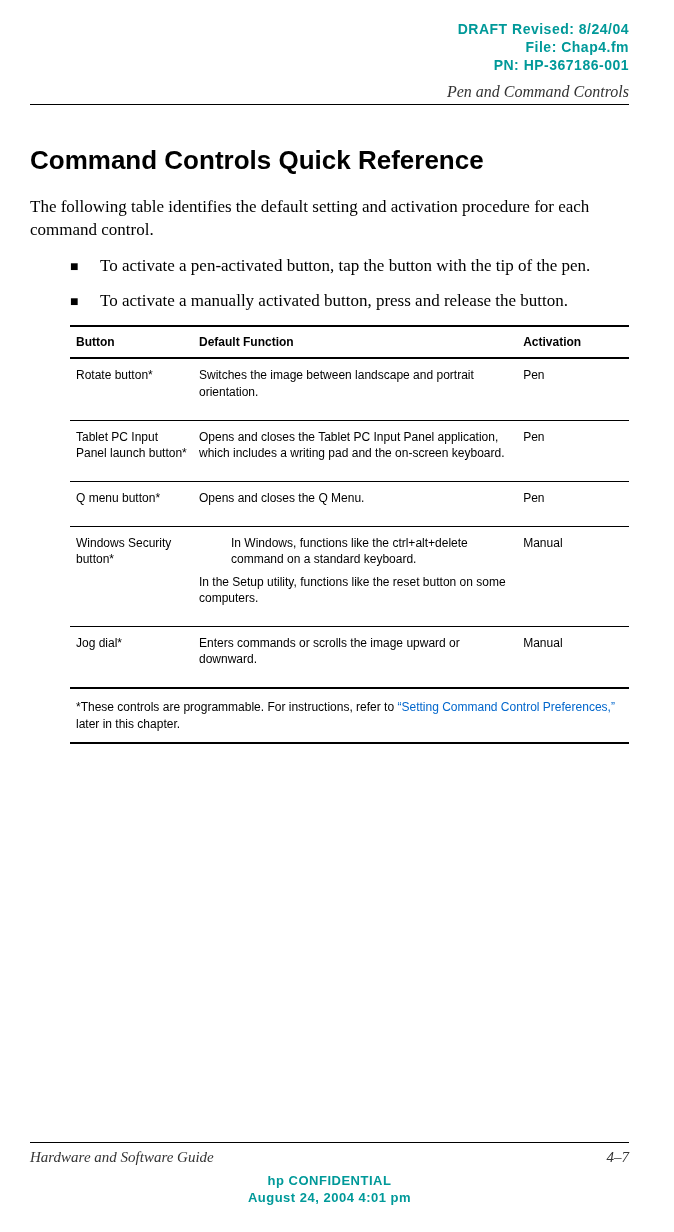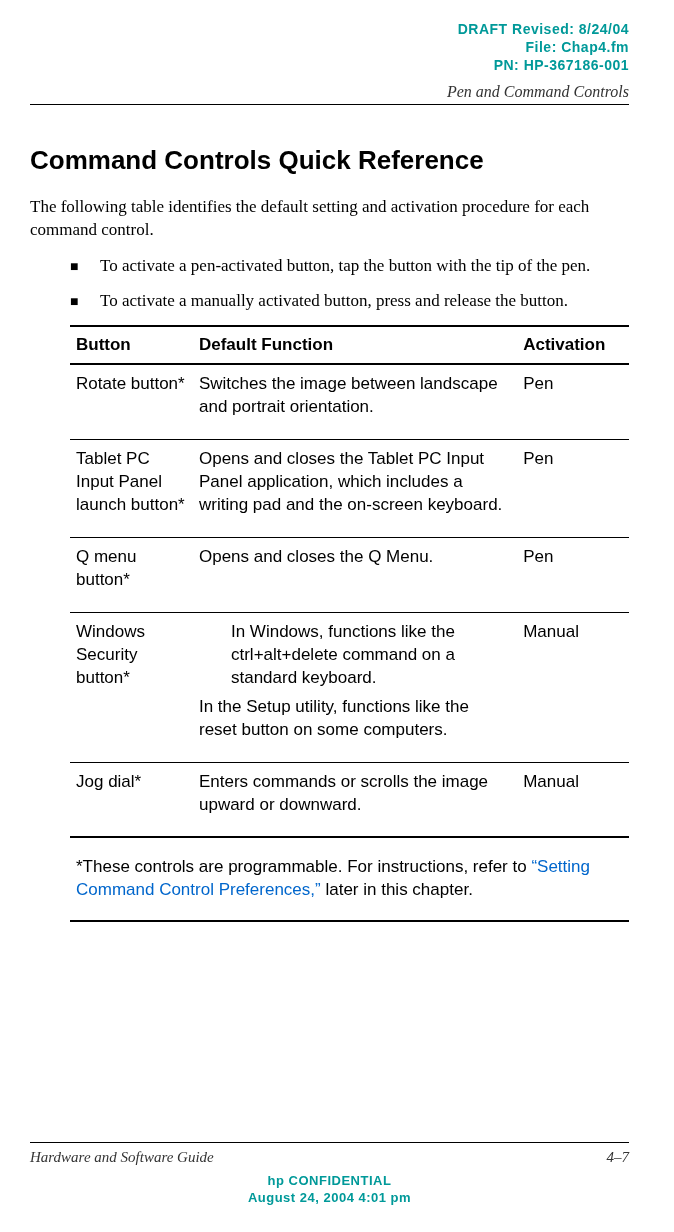--- a/index.html
+++ b/index.html
@@ -67,21 +67,21 @@
       font-family: Georgia, 'Times New Roman', serif;
       font-size: 17px;
       line-height: 1.35;
     }
     .ref-table {
       margin-left: 40px;
       margin-top: 12px;
       border-collapse: collapse;
       width: calc(100% - 40px);
       font-family: Arial, Helvetica, sans-serif;
-      font-size: 17px;
+      font-size: 12px;
     }
     .ref-table th {
       text-align: left;
       font-weight: bold;
       padding: 8px 6px;
       border-top: 2px solid #000;
       border-bottom: 2px solid #000;
       vertical-align: top;
     }
     .ref-table td {
@@ -97,21 +97,21 @@
     .col-button {
       width: 22%;
     }
     .col-func {
       width: 58%;
     }
     .col-activ {
       width: 20%;
     }
     .footnote-row td {
-      padding: 18px 6px;
+      padding: 10px 6px;
       border-bottom: 2px solid #000;
     }
     .link-text {
       color: #0066cc;
     }
     .func-para {
       margin-bottom: 6px;
       margin-left: 32px;
     }
     .footer-area {

